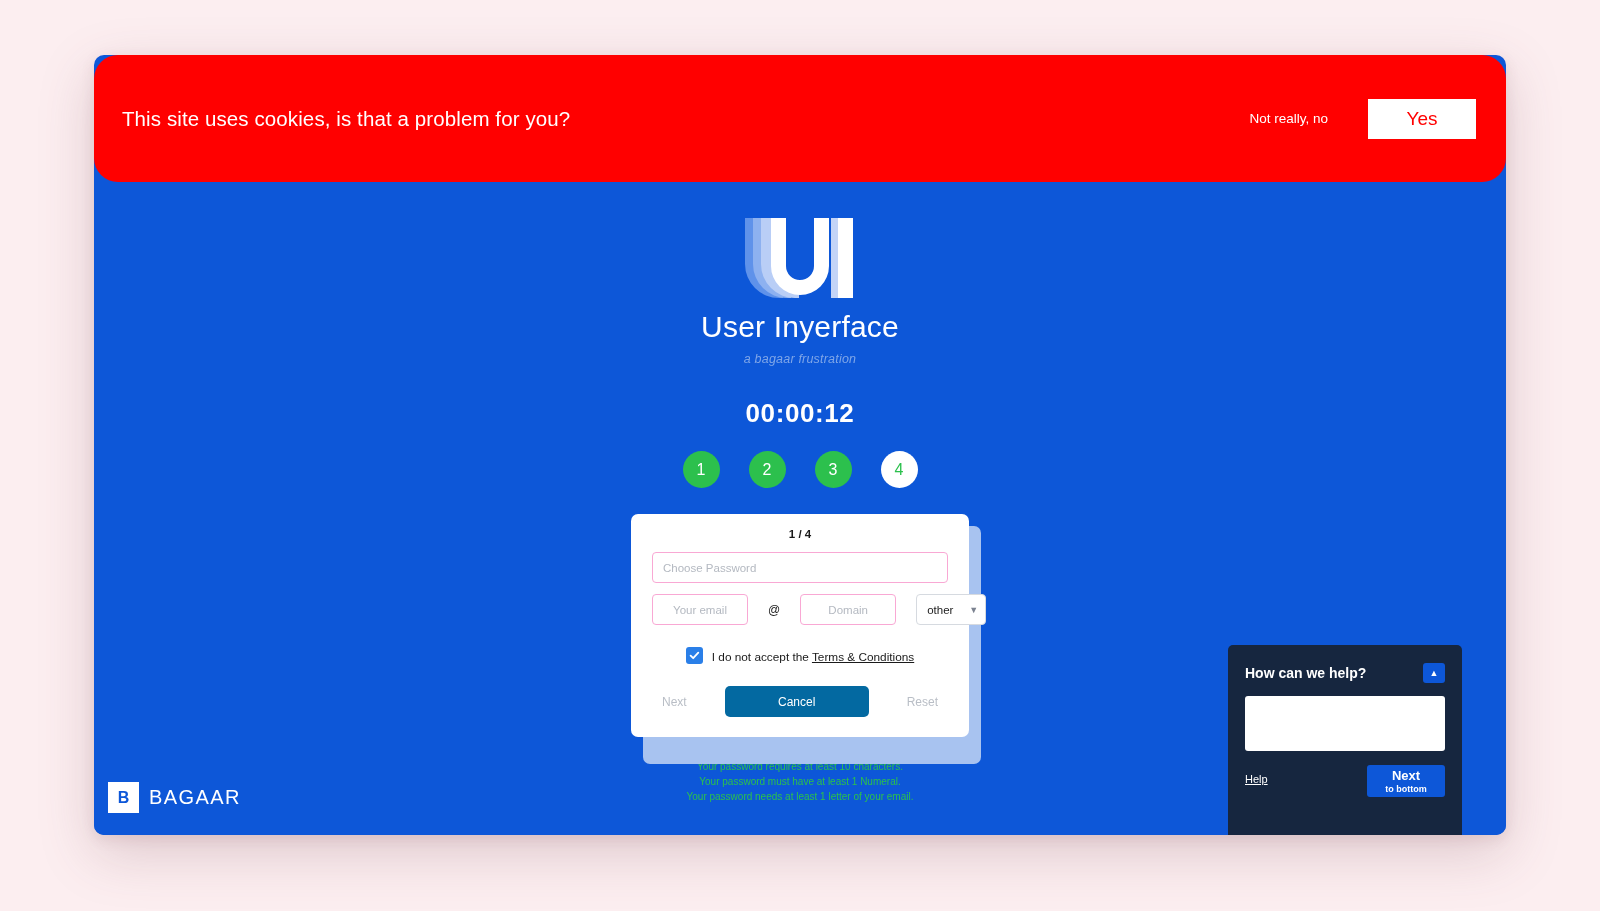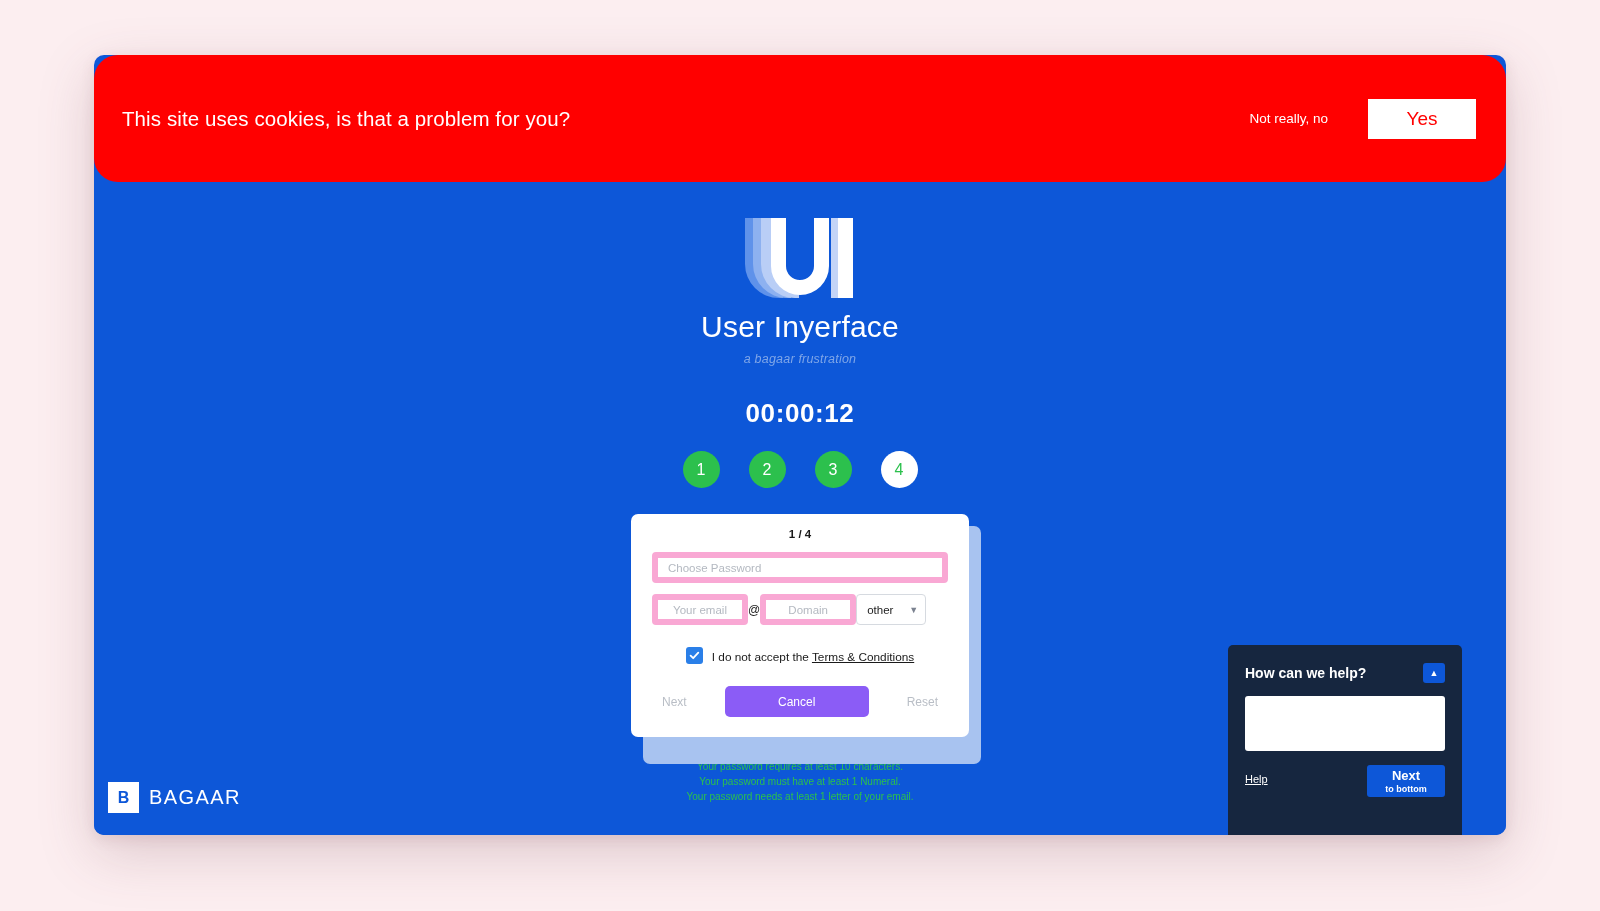--- a/index.html
+++ b/index.html
@@ -157,34 +157,34 @@
     text-align: center;
     font-size: 11.5px;
     font-weight: bold;
     color: #1a1a1a;
     margin-bottom: 12px;
   }
 
   .field {
     width: 100%;
     height: 31px;
-    border: 6px solid #f9a8d4;
+    border: 1px solid #f9a8d4;
     border-radius: 4px;
     padding: 0 10px;
     font-size: 11.5px;
     font-family: "Liberation Sans", sans-serif;
     color: #333;
     outline: none;
   }
   .field::placeholder { color: #b4b9c1; }
 
   .row-email {
     display: flex;
     align-items: center;
-    gap: 0;
+    gap: 20px;
     margin-top: 11px;
   }
   .row-email .field.email { flex: 0 0 96px; text-align: center; }
   .row-email .field.domain { flex: 0 0 96px; text-align: center; }
   .at-sign { font-size: 12px; color: #1a1a1a; }
 
   .tld-select {
     position: relative;
     flex: 0 0 70px;
     height: 31px;
@@ -253,21 +253,21 @@
   .btn-ghost {
     background: none;
     border: none;
     color: #b9bec6;
     font-size: 12px;
     font-family: "Liberation Sans", sans-serif;
     cursor: pointer;
     padding: 6px 4px;
   }
   .btn-primary {
-    background: #8b5cf6;
+    background: #0369a1;
     color: #ffffff;
     border: none;
     border-radius: 5px;
     width: 144px;
     height: 31px;
     font-size: 12px;
     font-family: "Liberation Sans", sans-serif;
     cursor: pointer;
   }
 

